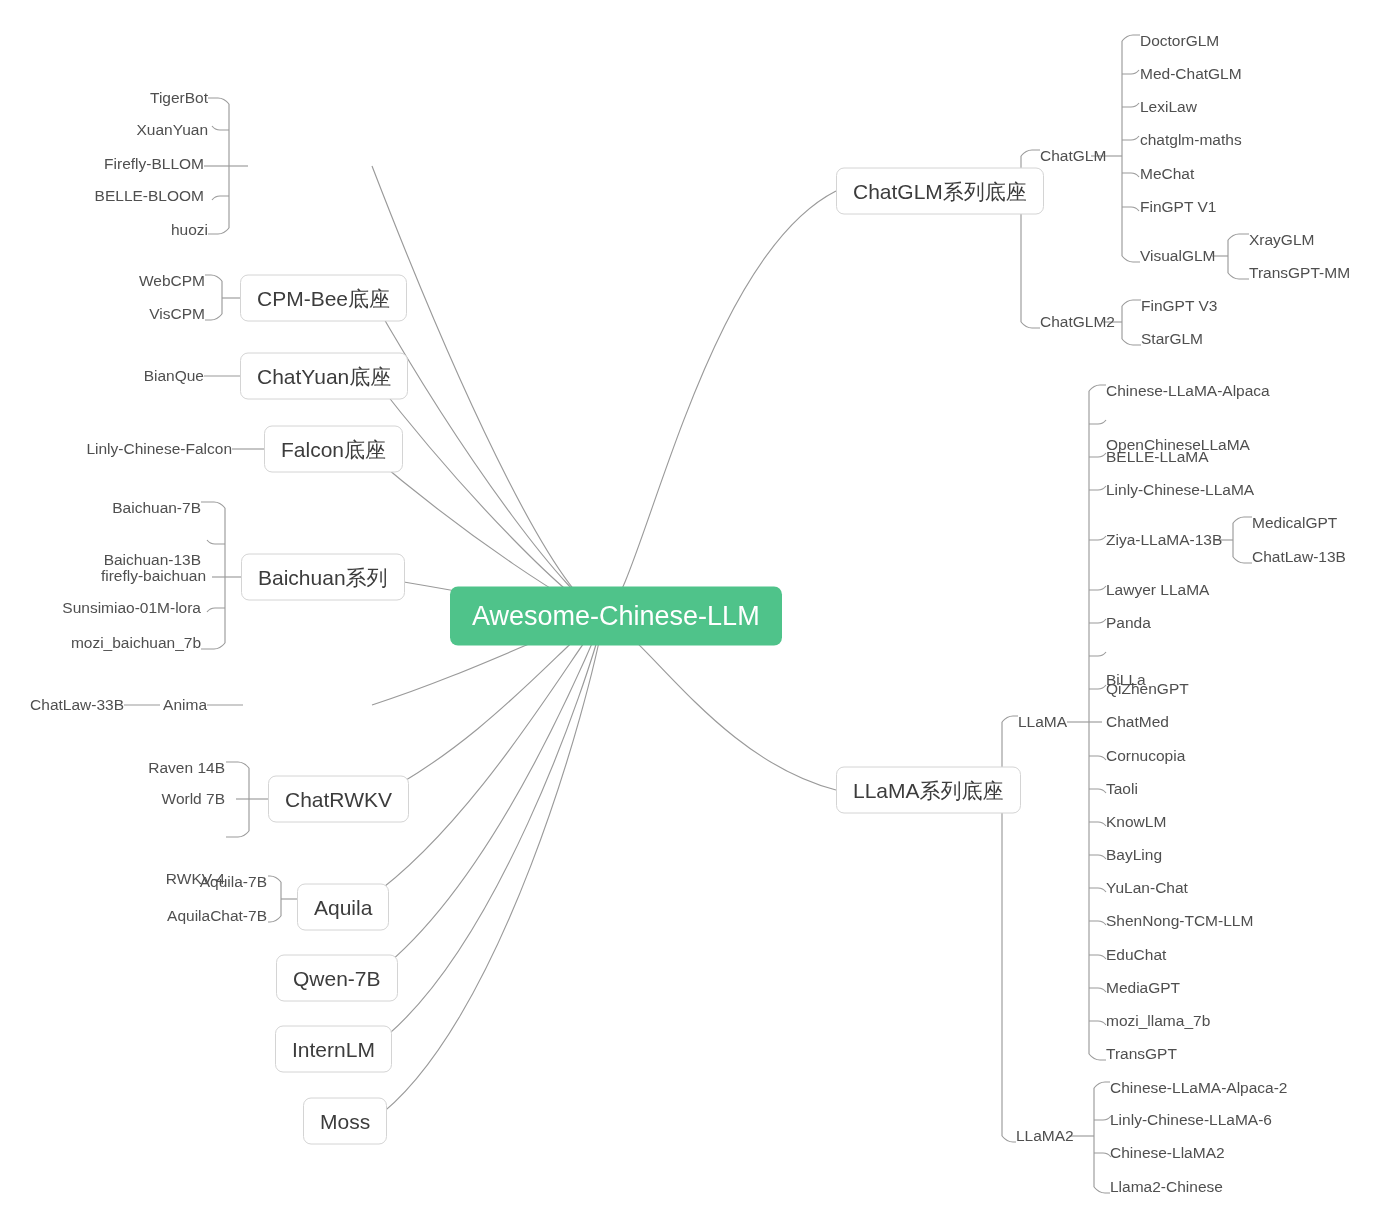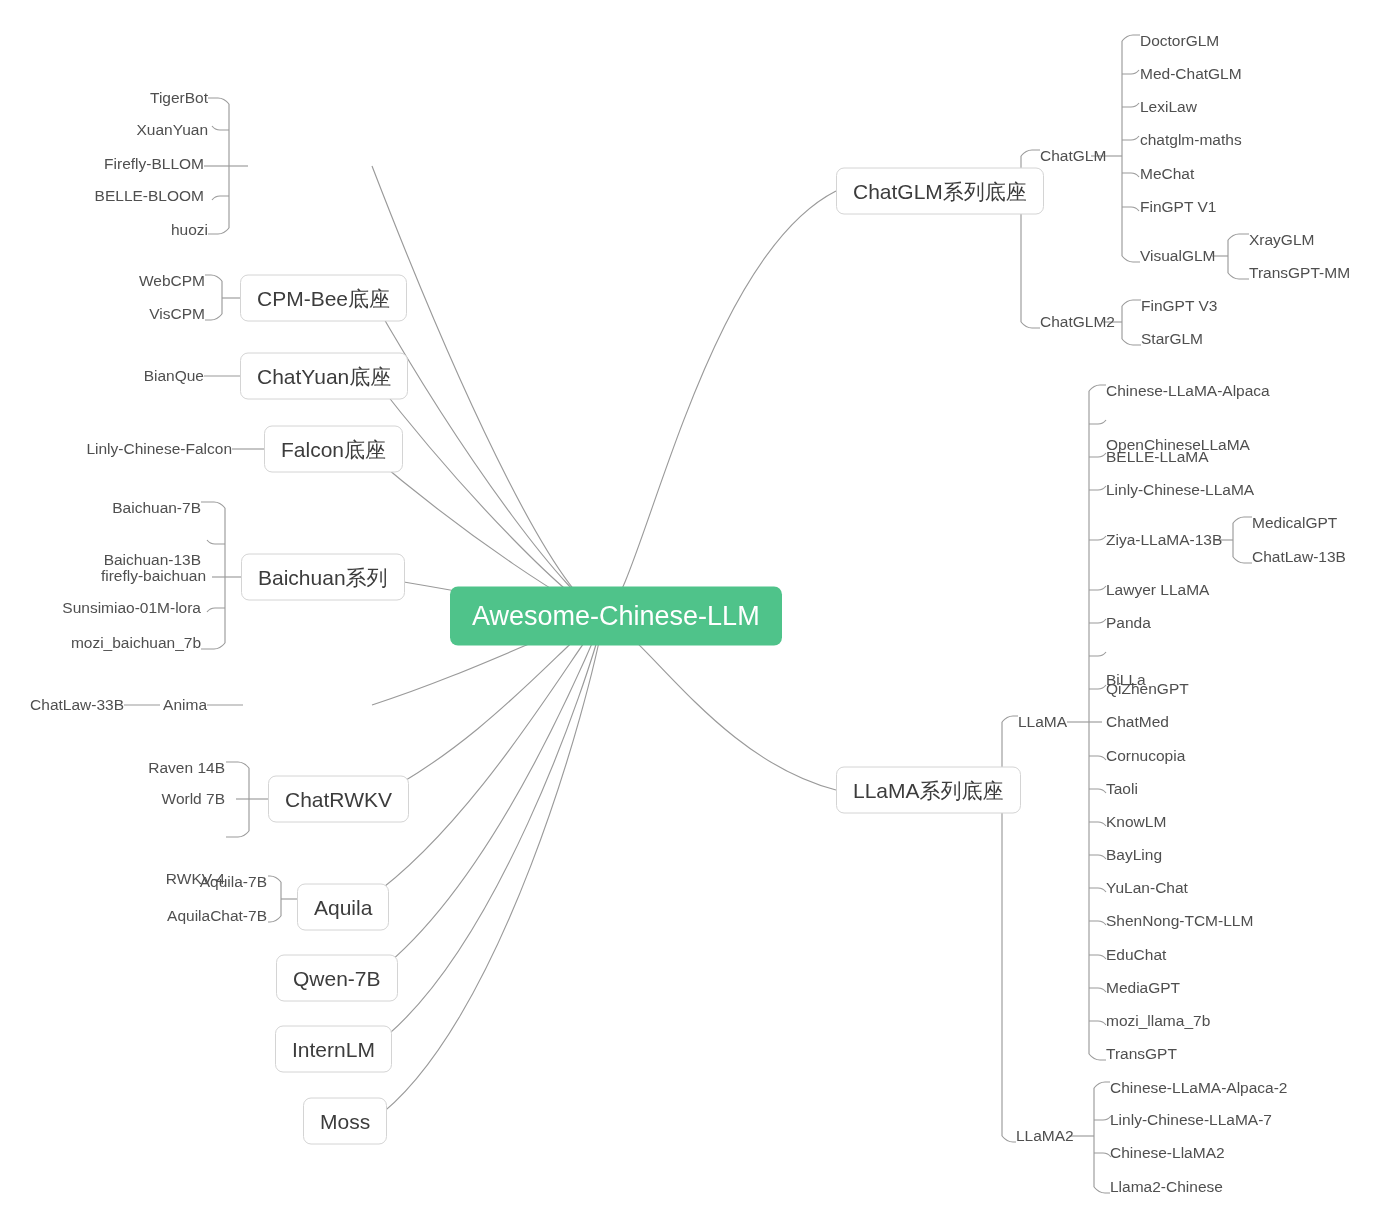--- a/index.html
+++ b/index.html
@@ -253,17 +253,17 @@
   <div class="node leaf r" style="left:1106px;top:921px;">ShenNong-TCM-LLM</div>
   <div class="node leaf r" style="left:1106px;top:955px;">EduChat</div>
   <div class="node leaf r" style="left:1106px;top:988px;">MediaGPT</div>
   <div class="node leaf r" style="left:1106px;top:1021px;">mozi_llama_7b</div>
   <div class="node leaf r" style="left:1106px;top:1054px;">TransGPT</div>
 
   <div class="node leaf r" style="left:1252px;top:523px;">MedicalGPT</div>
   <div class="node leaf r" style="left:1252px;top:557px;">ChatLaw-13B</div>
 
   <div class="node leaf r" style="left:1110px;top:1088px;">Chinese-LLaMA-Alpaca-2</div>
-  <div class="node leaf r" style="left:1110px;top:1120px;">Linly-Chinese-LLaMA-7</div>
+  <div class="node leaf r" style="left:1110px;top:1120px;">Linly-Chinese-LLaMA-6</div>
   <div class="node leaf r" style="left:1110px;top:1153px;">Chinese-LlaMA2</div>
   <div class="node leaf r" style="left:1110px;top:1187px;">Llama2-Chinese</div>
 
 </div>
 
 </body></html>

